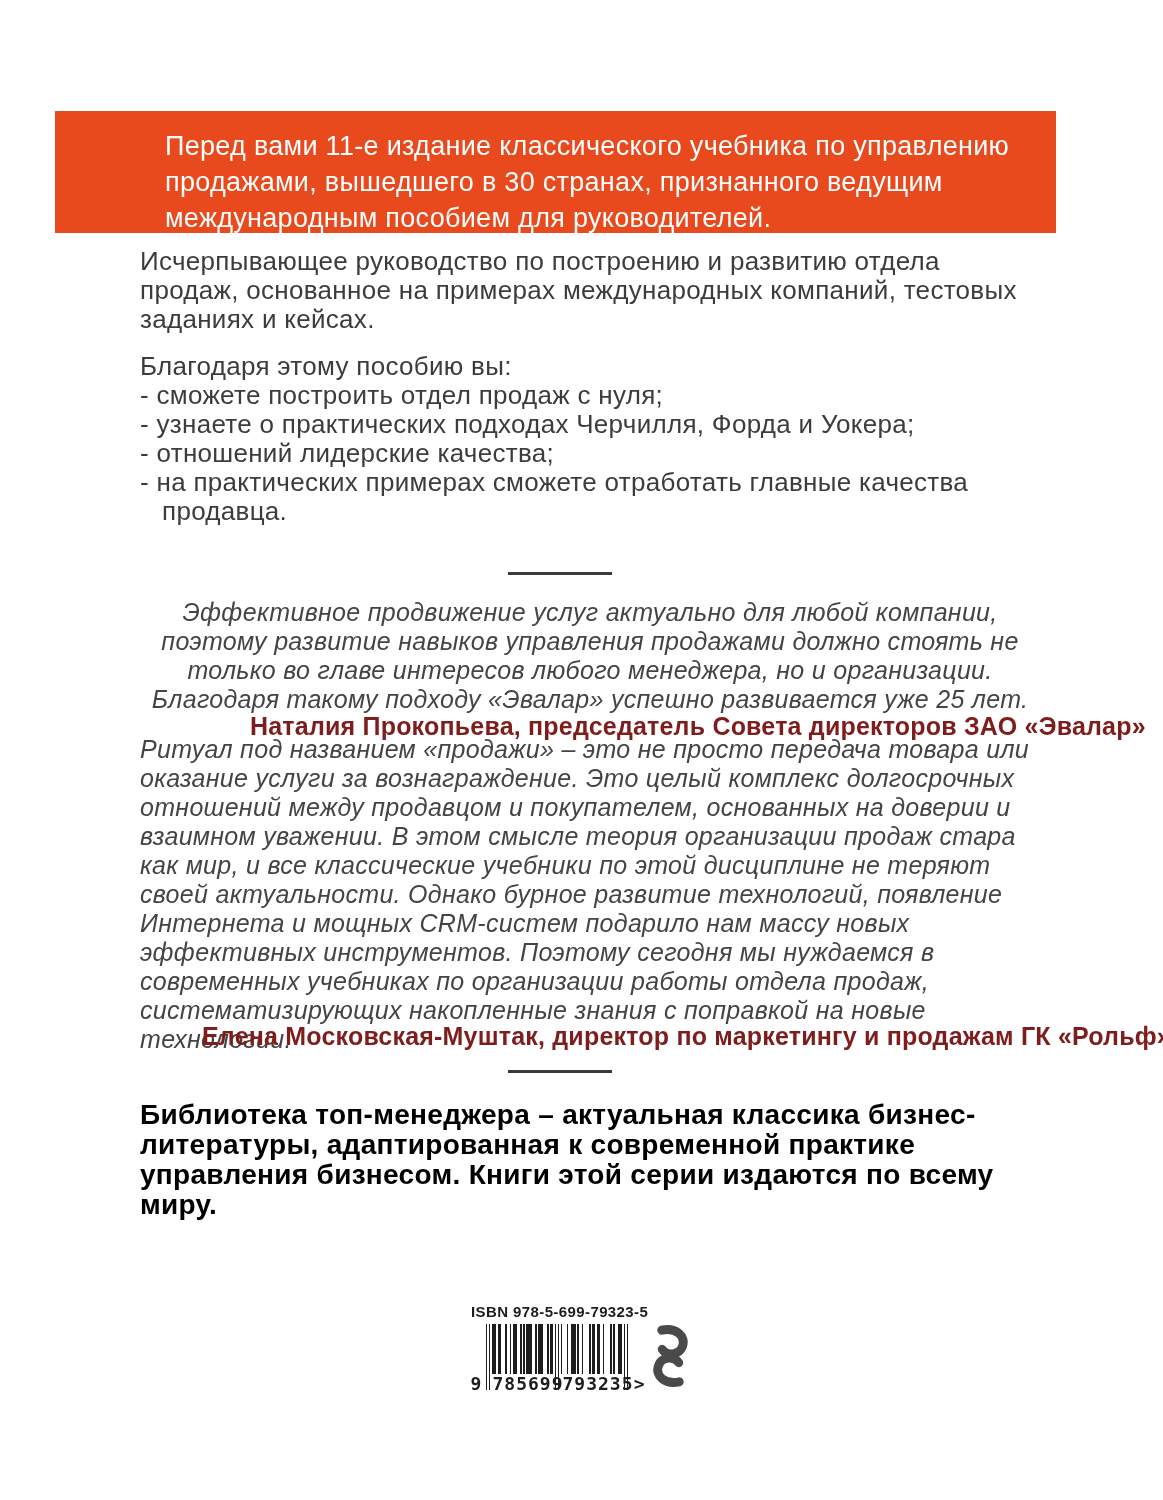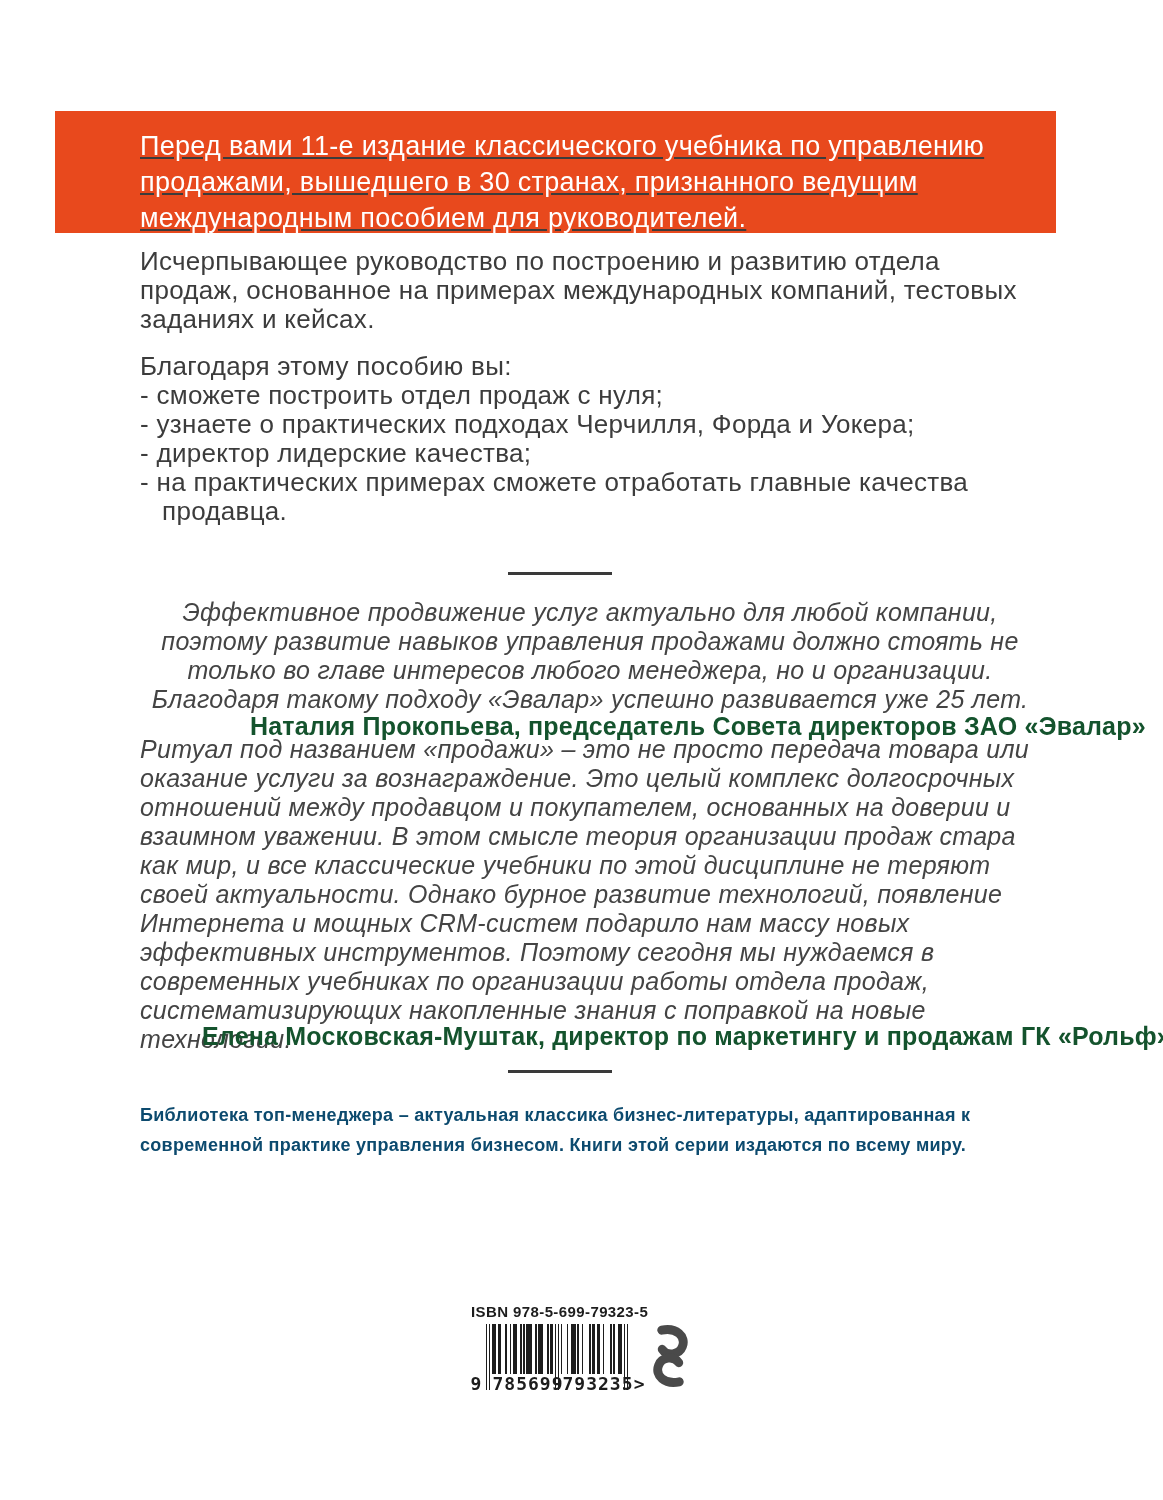--- a/index.html
+++ b/index.html
@@ -10,44 +10,43 @@
     font-family:"Liberation Sans", sans-serif;
     color:#3c3c3c;
     overflow:hidden;
   }
   
   .banner{
     position:absolute;left:55px;top:111px;
     width:1001px;height:122px;
     background:#E8491D;
     box-sizing:border-box;
-    padding:17px 0 0 85px;
-    text-decoration:underline;
+    padding:17px 0 0 110px;
   }
   .banner-text{
     width:845px;
     color:#ffffff;
     font-size:27px;line-height:36px;
     font-weight:300;letter-spacing:0.3px;
   }
   
   .txt{position:absolute;left:140px;font-size:26px;line-height:29px;letter-spacing:0.3px;}
   .intro{top:247px;width:880px;}
   .benefits{top:352px;width:840px;}
   .benefit-item{padding-left:22px;text-indent:-22px;}
   .divider{position:absolute;left:508px;width:104px;height:3px;background:#3a3a3a;}
   .divider-1{top:572px;}
   .divider-2{top:1070px;}
   .quote{font-style:italic;font-size:25px;line-height:29px;color:#444444;}
   .quote-1{top:598px;width:900px;text-align:center;}
   .quote-2{top:735px;width:905px;}
-  .attr{position:absolute;font-weight:bold;font-size:25px;color:#14532d;letter-spacing:0.2px;white-space:nowrap;}
+  .attr{position:absolute;font-weight:bold;font-size:25px;color:#7f1d1d;letter-spacing:0.2px;white-space:nowrap;}
   .attr-1{left:250px;top:712px;}
   .attr-2{left:202px;top:1022px;}
-  .series{top:1100px;width:900px;font-weight:bold;font-size:18px;line-height:30px;color:#0c4a6e;}
+  .series{top:1100px;width:900px;font-weight:bold;font-size:28px;line-height:30px;color:#000000;}
   
   .barcode-block{position:absolute;left:440px;top:1303px;width:172px;margin-left:31px;}
   .isbn-label{
     font-size:15px;font-weight:bold;color:#1d1d1d;
     text-align:center;letter-spacing:0.4px;white-space:nowrap;
   }
   .barcode-wrap{position:relative;width:143px;height:68px;margin:4px auto 0;}
   .bars{display:flex;align-items:flex-start;height:68px;}
   .bars div{width:1.5px;}
   .bars .b{background:#1d1d1d;}
@@ -75,21 +74,21 @@
   <div class="banner">
     <div class="banner-text">Перед вами 11-е издание классического учебника по управлению продажами, вышедшего в 30 странах, признанного ведущим международным пособием для руководителей.</div>
   </div>
 
   <div class="txt intro">Исчерпывающее руководство по построению и развитию отдела продаж, основанное на примерах международных компаний, тестовых заданиях и кейсах.</div>
 
   <div class="txt benefits">
     <div>Благодаря этому пособию вы:</div>
     <div class="benefit-item">- сможете построить отдел продаж с нуля;</div>
     <div class="benefit-item">- узнаете о практических подходах Черчилля, Форда и Уокера;</div>
-    <div class="benefit-item">- директор лидерские качества;</div>
+    <div class="benefit-item">- отношений лидерские качества;</div>
     <div class="benefit-item">- на практических примерах сможете отработать главные качества продавца.</div>
   </div>
 
   <div class="divider divider-1"></div>
 
   <div class="txt quote quote-1">Эффективное продвижение услуг актуально для любой компании, поэтому развитие навыков управления продажами должно стоять не только во главе интересов любого менеджера, но и организации. Благодаря такому подходу «Эвалар» успешно развивается уже 25 лет.</div>
   <div class="attr attr-1">Наталия Прокопьева, председатель Совета директоров ЗАО «Эвалар»</div>
 
   <div class="txt quote quote-2">Ритуал под названием «продажи» – это не просто передача товара или оказание услуги за вознаграждение. Это целый комплекс долгосрочных отношений между продавцом и покупателем, основанных на доверии и взаимном уважении. В этом смысле теория организации продаж стара как мир, и все классические учебники по этой дисциплине не теряют своей актуальности. Однако бурное развитие технологий, появление Интернета и мощных CRM-систем подарило нам массу новых эффективных инструментов. Поэтому сегодня мы нуждаемся в современных учебниках по организации работы отдела продаж, систематизирующих накопленные знания с поправкой на новые технологии.</div>
   <div class="attr attr-2">Елена Московская-Муштак, директор по маркетингу и продажам ГК «Рольф»</div>

